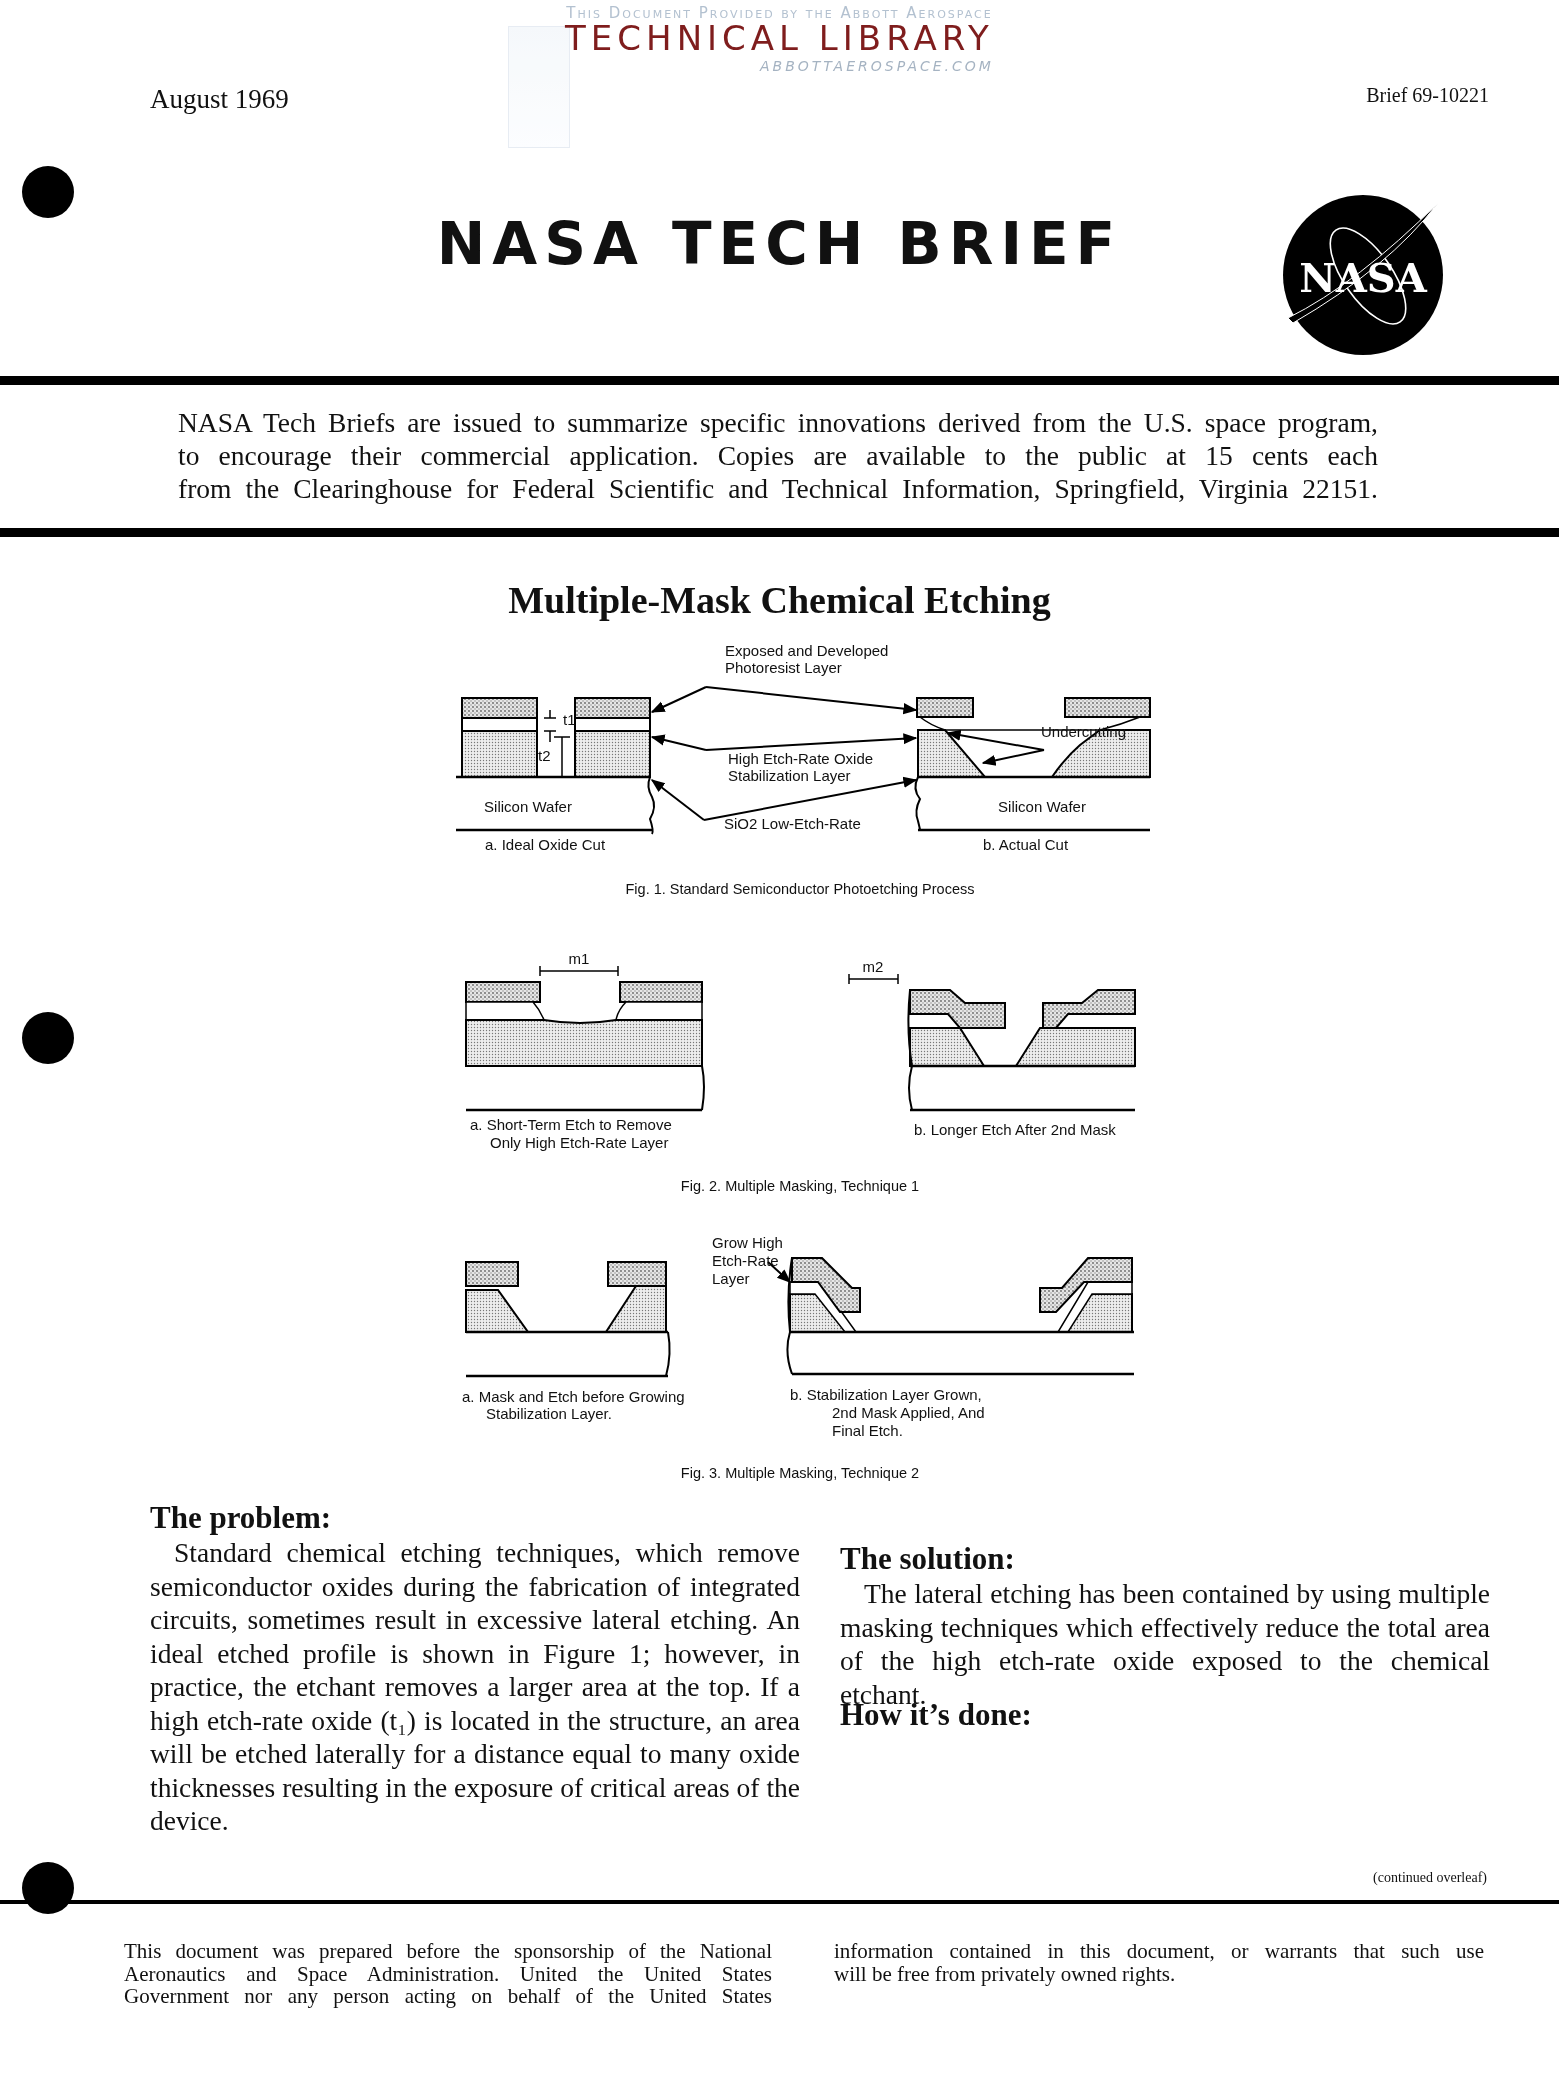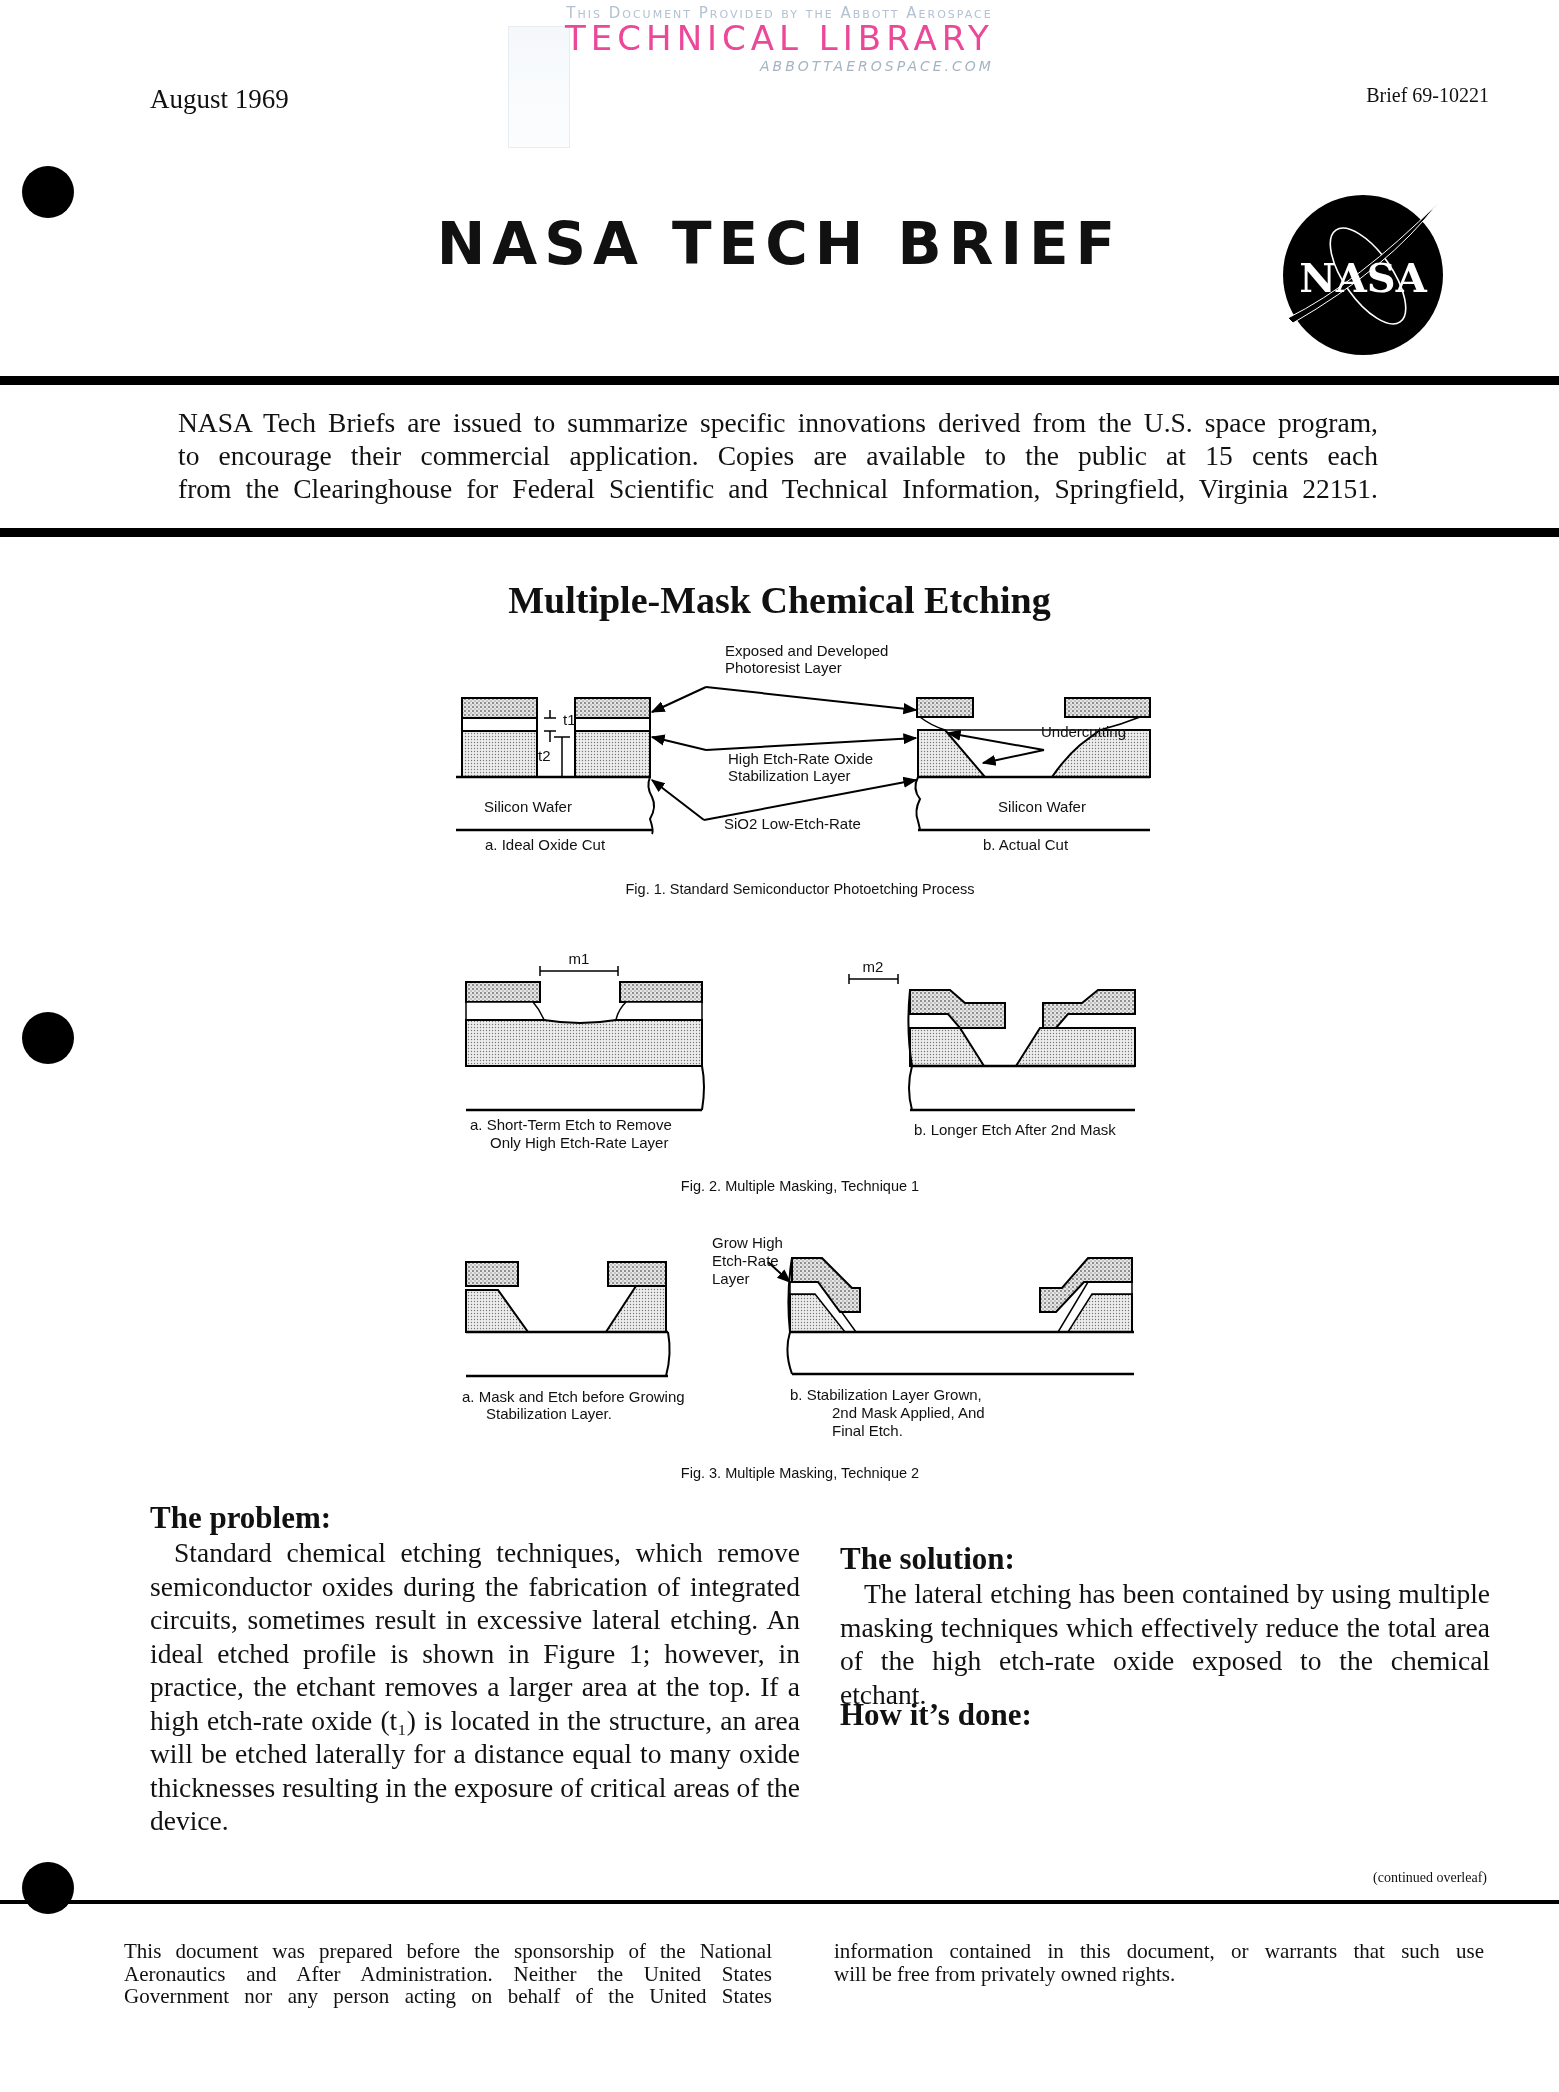--- a/index.html
+++ b/index.html
@@ -1,20 +1,20 @@
 <!DOCTYPE html>
 <html><head>
 <meta charset="utf-8">
 <style>
   html,body{margin:0;padding:0;background:#fff;}
   body{width:1559px;height:2092px;position:relative;overflow:hidden;color:#111;font-family:"Liberation Serif",serif;}
   .abs{position:absolute;}
   .wm{left:0;width:1559px;text-align:center;font-family:"DejaVu Sans",sans-serif;color:#9fb3c8;}
   .wm1{top:4px;font-size:15px;letter-spacing:2px;font-variant:small-caps;color:#b3c1d0;}
-  .wm2{top:18px;font-size:34px;letter-spacing:5px;color:#ec4899;}
+  .wm2{top:18px;font-size:34px;letter-spacing:5px;color:#7f1d1d;}
   .wm3{top:58px;font-size:14px;letter-spacing:3px;color:#a5b3c2;left:760px;width:300px;text-align:left;font-style:italic;}
   .wm-page{left:508px;top:26px;width:60px;height:120px;border:1px solid #dde5ee;background:linear-gradient(#f2f6fa,#fbfdff);opacity:.7;}
   .date{left:150px;top:84px;font-size:27px;}
   .brief{right:70px;top:84px;font-size:20px;}
   .dot{width:52px;height:52px;border-radius:50%;background:#000;}
   .title{left:0;width:1559px;top:210px;text-align:center;font-family:"DejaVu Sans",sans-serif;font-weight:bold;font-size:58px;letter-spacing:7px;transform:scaleX(1.0);}
   .logo{left:1278px;top:188px;width:170px;height:170px;}
   .rule{left:0;width:1559px;background:#000;}
   .intro{left:178px;top:406px;width:1200px;font-size:27.5px;line-height:33px;text-align:justify;text-align-last:justify;}
   .intro div{text-align:justify;text-align-last:justify;}
@@ -230,19 +230,19 @@
 <div class="abs col" style="left:840px;top:1697px;">
   <h2>How it’s done:</h2>
 </div>
 
 <div class="abs contd">(continued overleaf)</div>
 
 <div class="abs rule" style="top:1900px;height:4px;"></div>
 
 <div class="abs foot" style="left:124px;top:1940px;width:648px;">
   <div>This document was prepared before the sponsorship of the National</div>
-  <div>Aeronautics and After Administration. Neither the United States</div>
+  <div>Aeronautics and Space Administration. United the United States</div>
   <div>Government nor any person acting on behalf of the United States</div>
 </div>
 <div class="abs foot" style="left:834px;top:1940px;width:650px;">
   <div>information contained in this document, or warrants that such use</div>
   <div class="last">will be free from privately owned rights.</div>
 </div>
 
 </body></html>

